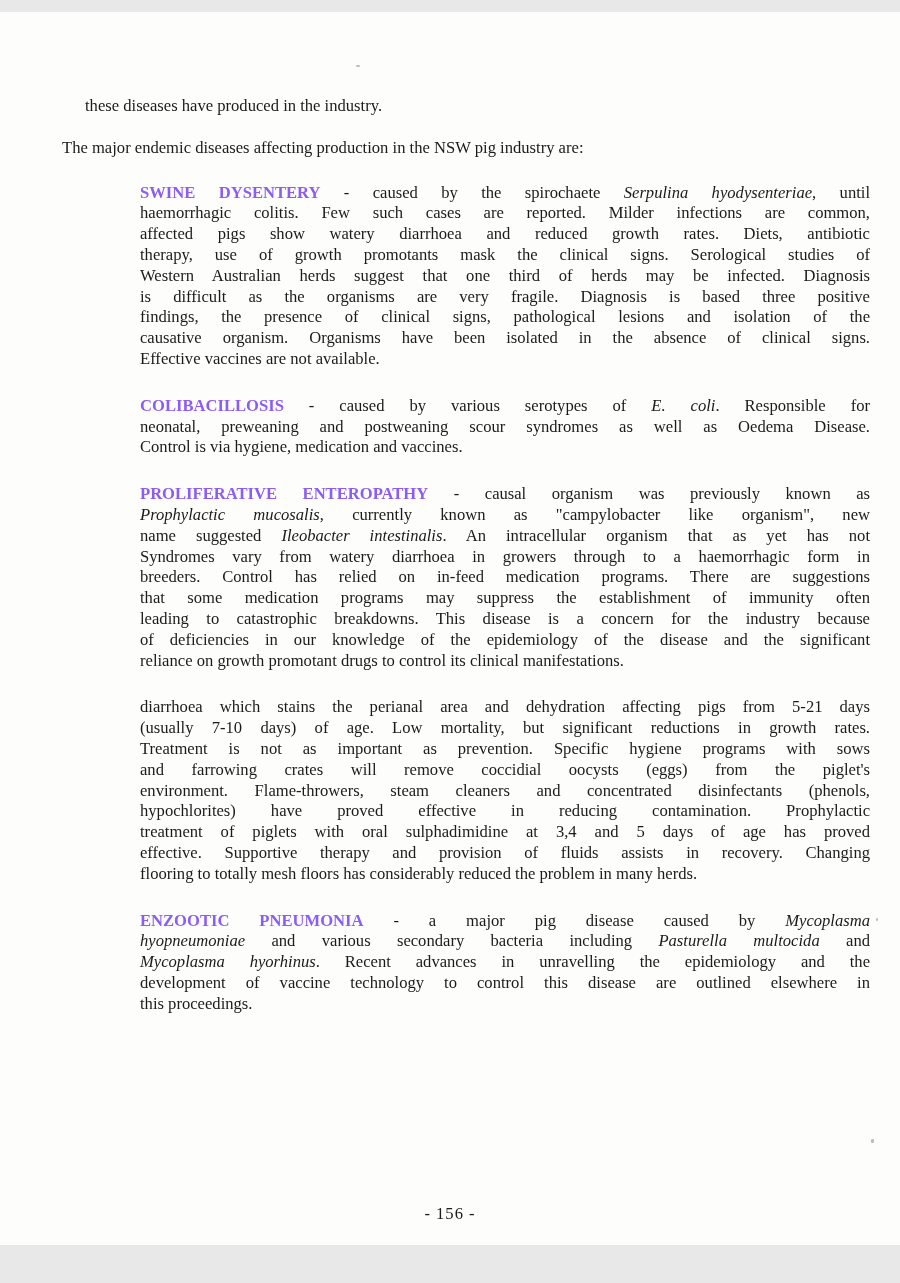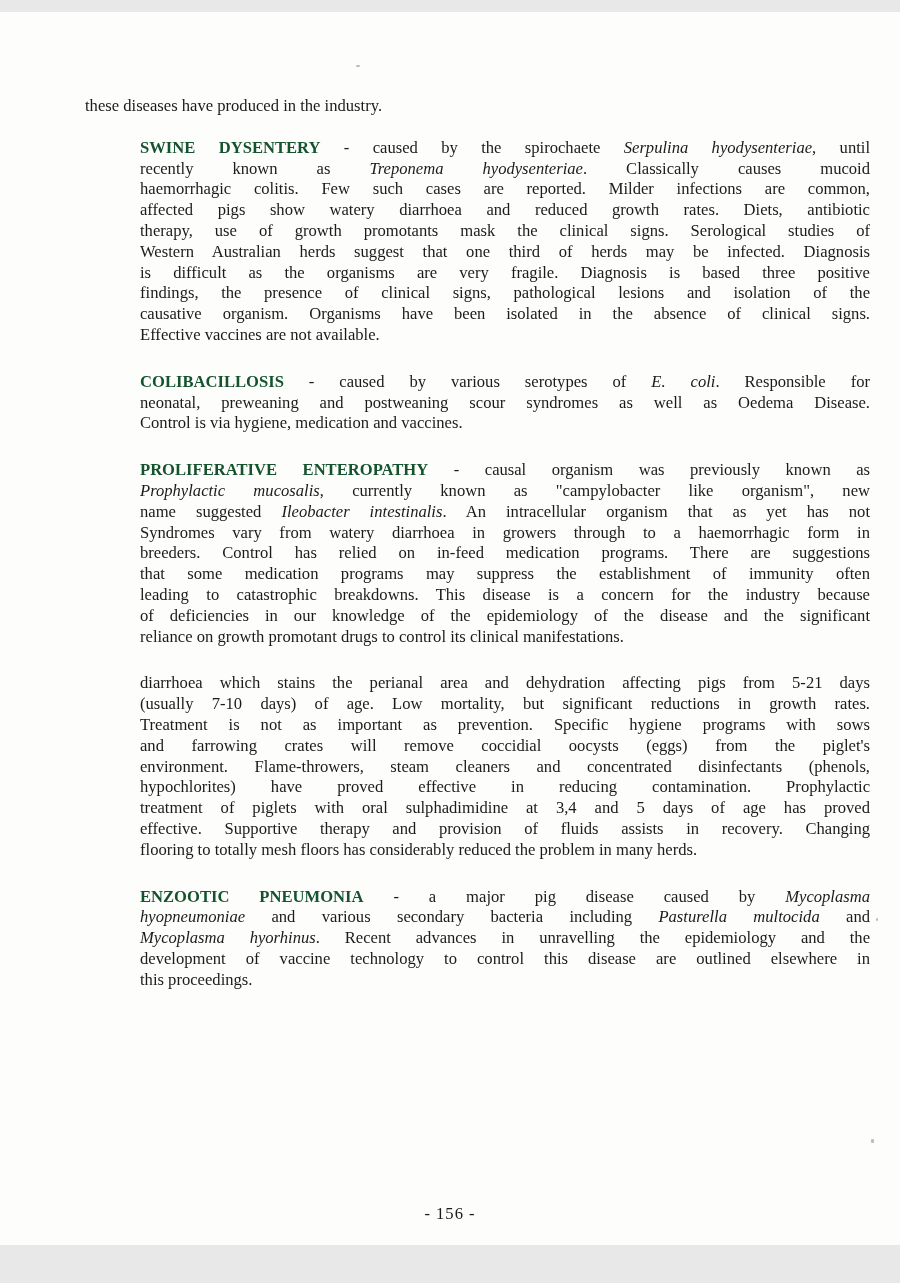--- a/index.html
+++ b/index.html
@@ -25,21 +25,21 @@
   .intro-first { margin-left: 23px; margin-bottom: 21px; }
   .intro-second { margin-bottom: 24px; }
   .sections { margin-left: 78px; width: 730px; }
   .para { margin-bottom: 26px; }
   .line {
     line-height: 20.8px;
     text-align: justify;
     text-align-last: justify;
   }
   .line.last { text-align-last: left; }
-  .bold { font-weight: bold; color: #14532d; }
+  .bold { font-weight: bold; color: #8b5cf6; }
   .ital { font-style: italic; }
   .page-number {
     position: absolute;
     top: 1192px;
     left: 0;
     width: 900px;
     text-align: center;
     line-height: 20.8px;
     letter-spacing: 1px;
   }
@@ -58,25 +58,25 @@
 <body>
 
 <div class="page">
   <div class="speck speck-1"></div>
   <div class="speck speck-2"></div>
   <div class="speck speck-3"></div>
   <div class="speck speck-4"></div>
 
   <div class="content">
     <div class="intro-line intro-first">these diseases have produced in the industry.</div>
+    <div class="intro-line intro-second">The major endemic diseases affecting production in the NSW pig industry are:</div>
 
     <div class="sections">
         <div class="para">
           <div class="line"><span class="bold">SWINE DYSENTERY</span><span> - caused by the spirochaete </span><span class="ital">Serpulina hyodysenteriae</span><span>, until</span></div>
-          <div class="line"><span>recently known as </span><span class="ital">Treponema hyodysenteriae</span><span>. Classically causes mucoid</span></div>
           <div class="line"><span>haemorrhagic colitis. Few such cases are reported. Milder infections are common,</span></div>
           <div class="line"><span>affected pigs show watery diarrhoea and reduced growth rates. Diets, antibiotic</span></div>
           <div class="line"><span>therapy, use of growth promotants mask the clinical signs. Serological studies of</span></div>
           <div class="line"><span>Western Australian herds suggest that one third of herds may be infected. Diagnosis</span></div>
           <div class="line"><span>is difficult as the organisms are very fragile. Diagnosis is based three positive</span></div>
           <div class="line"><span>findings, the presence of clinical signs, pathological lesions and isolation of the</span></div>
           <div class="line"><span>causative organism. Organisms have been isolated in the absence of clinical signs.</span></div>
           <div class="line last"><span>Effective vaccines are not available.</span></div>
         </div>
         <div class="para">

